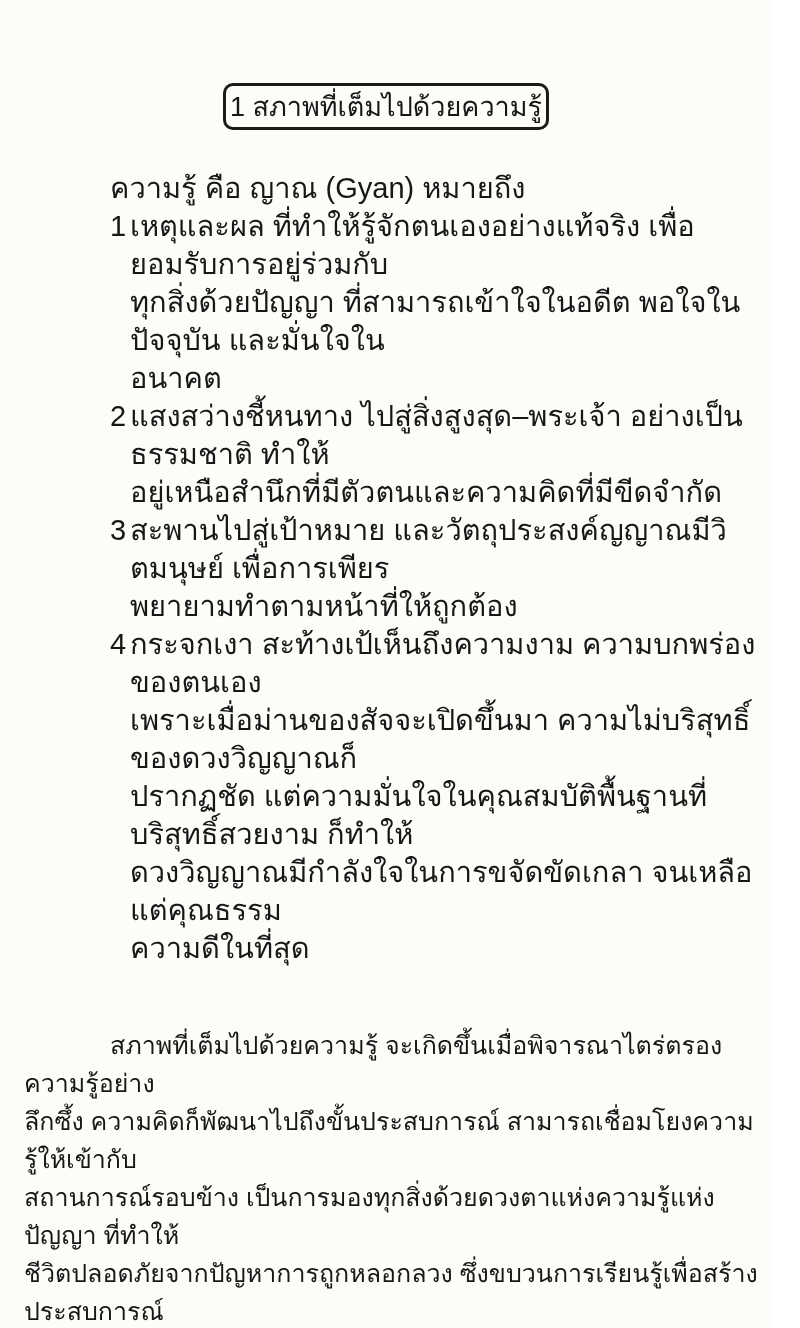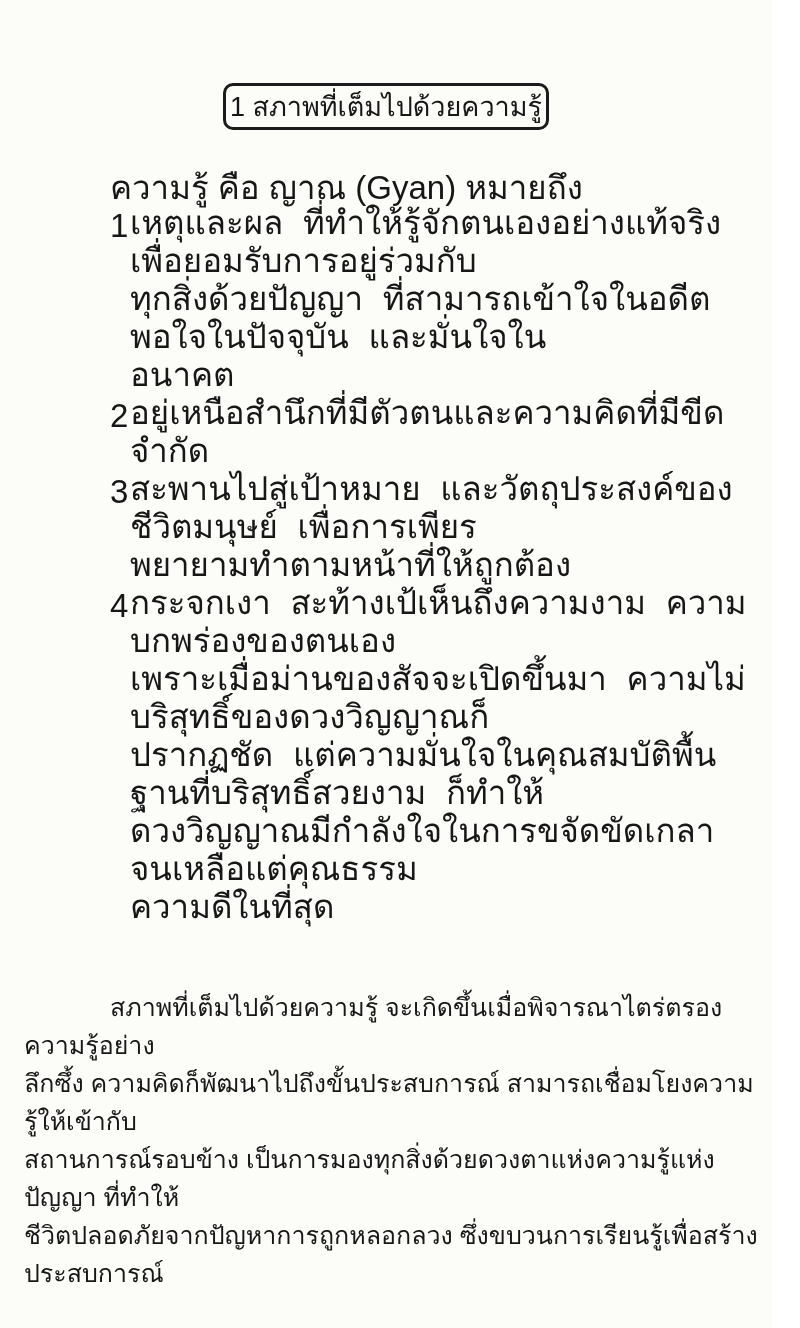--- a/index.html
+++ b/index.html
@@ -24,26 +24,26 @@
     border: 3px solid #1b1b1b;
     border-radius: 10px;
     display: flex;
     align-items: center;
     justify-content: center;
     font-size: 27px;
     background: #fcfcf9;
   }
   .block-a {
     margin: 39px 16px 0 110px;
-    font-size: 33px;
+    font-size: 29px;
     line-height: 38px;
   }
   .li { display: flex; }
   .li .num { flex: none; width: 20px; }
-  .li .li-text { flex: 1; font-family: Liberation Mono, monospace; }
+  .li .li-text { flex: 1; }
   .para2 {
     margin: 59px 8px 0 24px;
     font-size: 25px;
     line-height: 38px;
   }
   .para2 .first { text-indent: 86px; margin-top: 35px; }
 </style>
 </head>
 <body>
 
@@ -61,28 +61,29 @@
       <div class="li-text">
         <div>เหตุและผล ที่ทำให้รู้จักตนเองอย่างแท้จริง เพื่อยอมรับการอยู่ร่วมกับ</div>
         <div>ทุกสิ่งด้วยปัญญา ที่สามารถเข้าใจในอดีต พอใจในปัจจุบัน และมั่นใจใน</div>
         <div>อนาคต</div>
       </div>
     </div>
 
     <div class="li">
       <span class="num">2</span>
       <div class="li-text">
+        <div>แสงสว่างชี้หนทาง ไปสู่สิ่งสูงสุด–พระเจ้า อย่างเป็นธรรมชาติ ทำให้</div>
         <div>อยู่เหนือสำนึกที่มีตัวตนและความคิดที่มีขีดจำกัด</div>
       </div>
     </div>
 
     <div class="li">
       <span class="num">3</span>
       <div class="li-text">
-        <div>สะพานไปสู่เป้าหมาย และวัตถุประสงค์ของชีวิตมนุษย์ เพื่อการเพียร</div>
+        <div>สะพานไปสู่เป้าหมาย และวัตถุประสงค์ญญาณมีวิตมนุษย์ เพื่อการเพียร</div>
         <div>พยายามทำตามหน้าที่ให้ถูกต้อง</div>
       </div>
     </div>
 
     <div class="li">
       <span class="num">4</span>
       <div class="li-text">
         <div>กระจกเงา สะท้างเป้เห็นถึงความงาม ความบกพร่องของตนเอง</div>
         <div>เพราะเมื่อม่านของสัจจะเปิดขึ้นมา ความไม่บริสุทธิ์ของดวงวิญญาณก็</div>
         <div>ปรากฏชัด แต่ความมั่นใจในคุณสมบัติพื้นฐานที่บริสุทธิ์สวยงาม ก็ทำให้</div>

